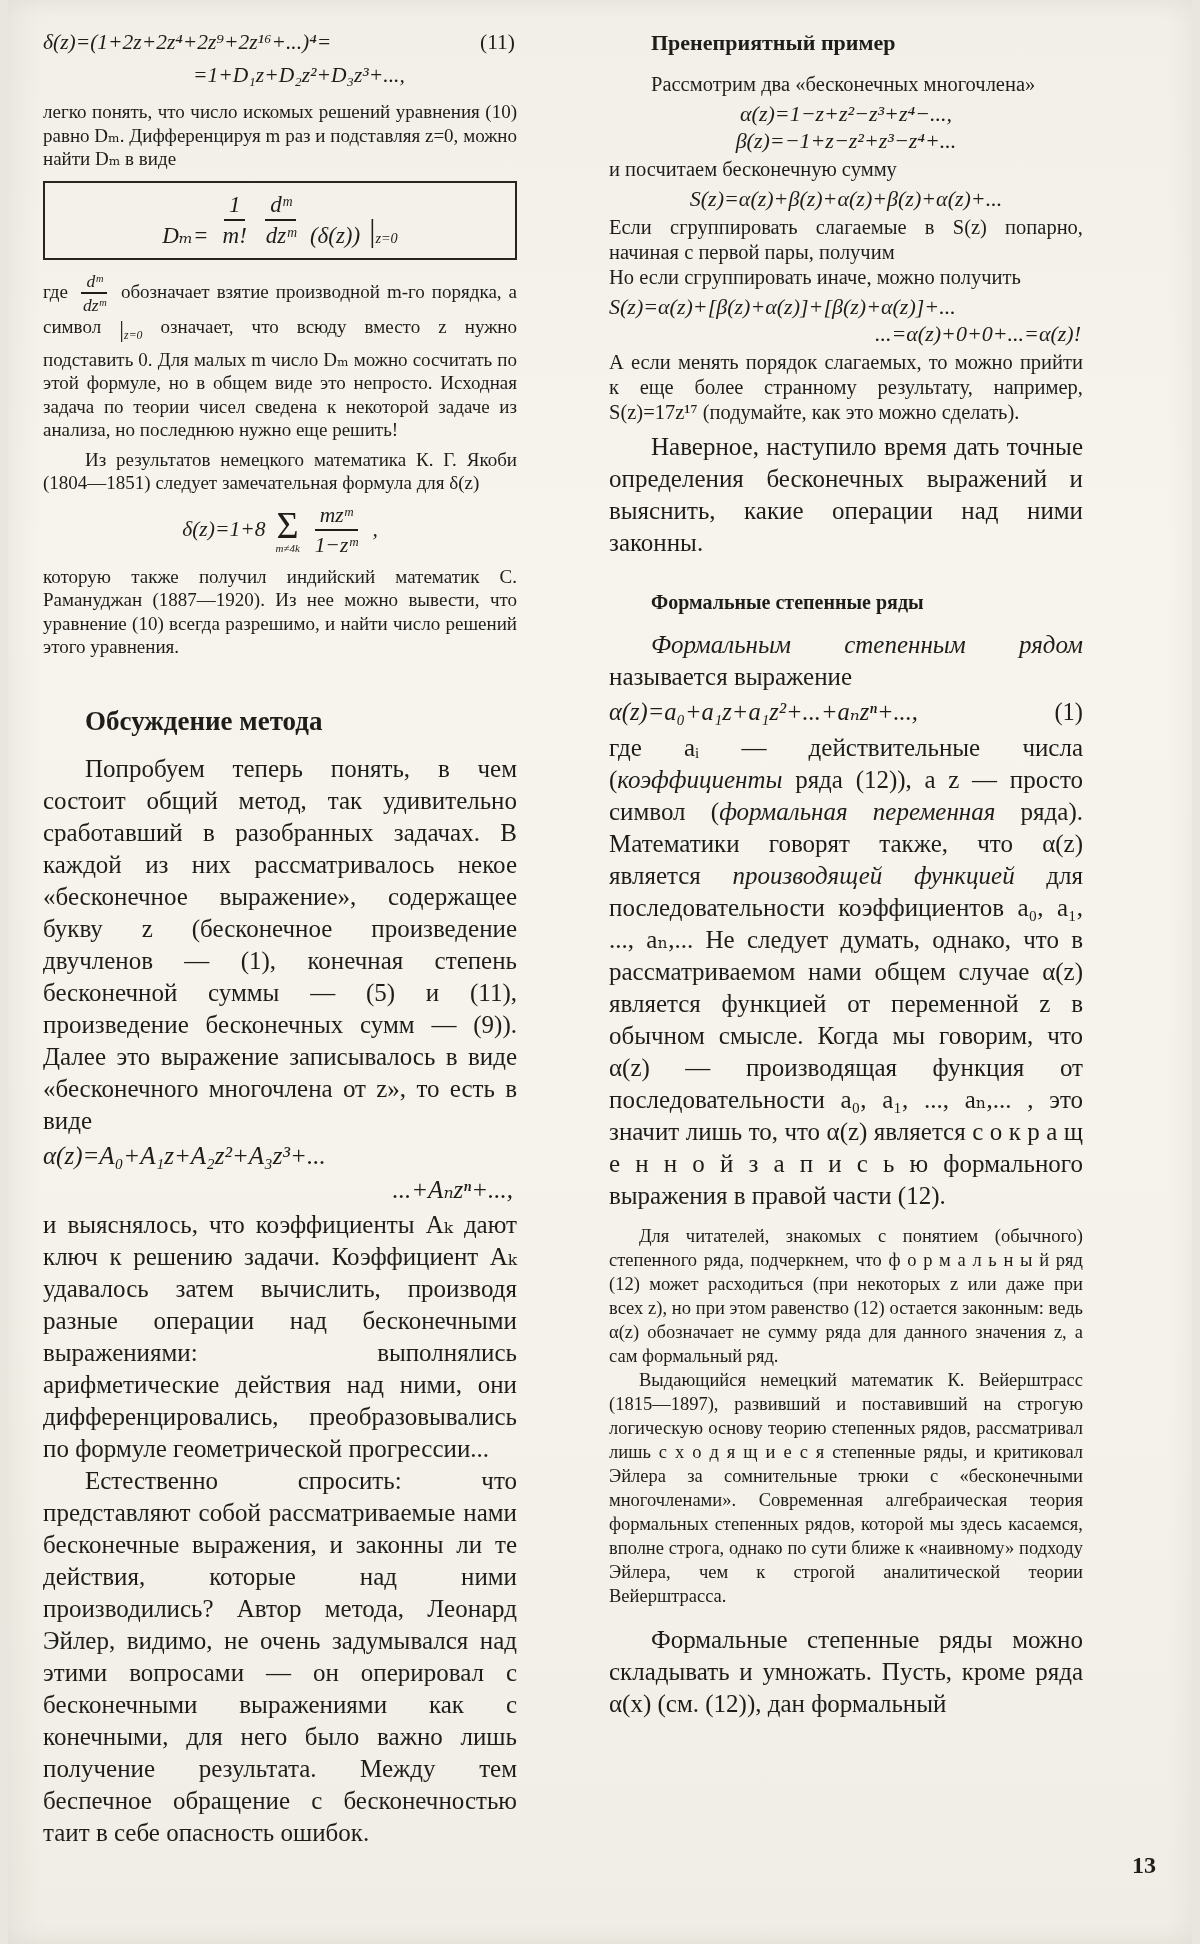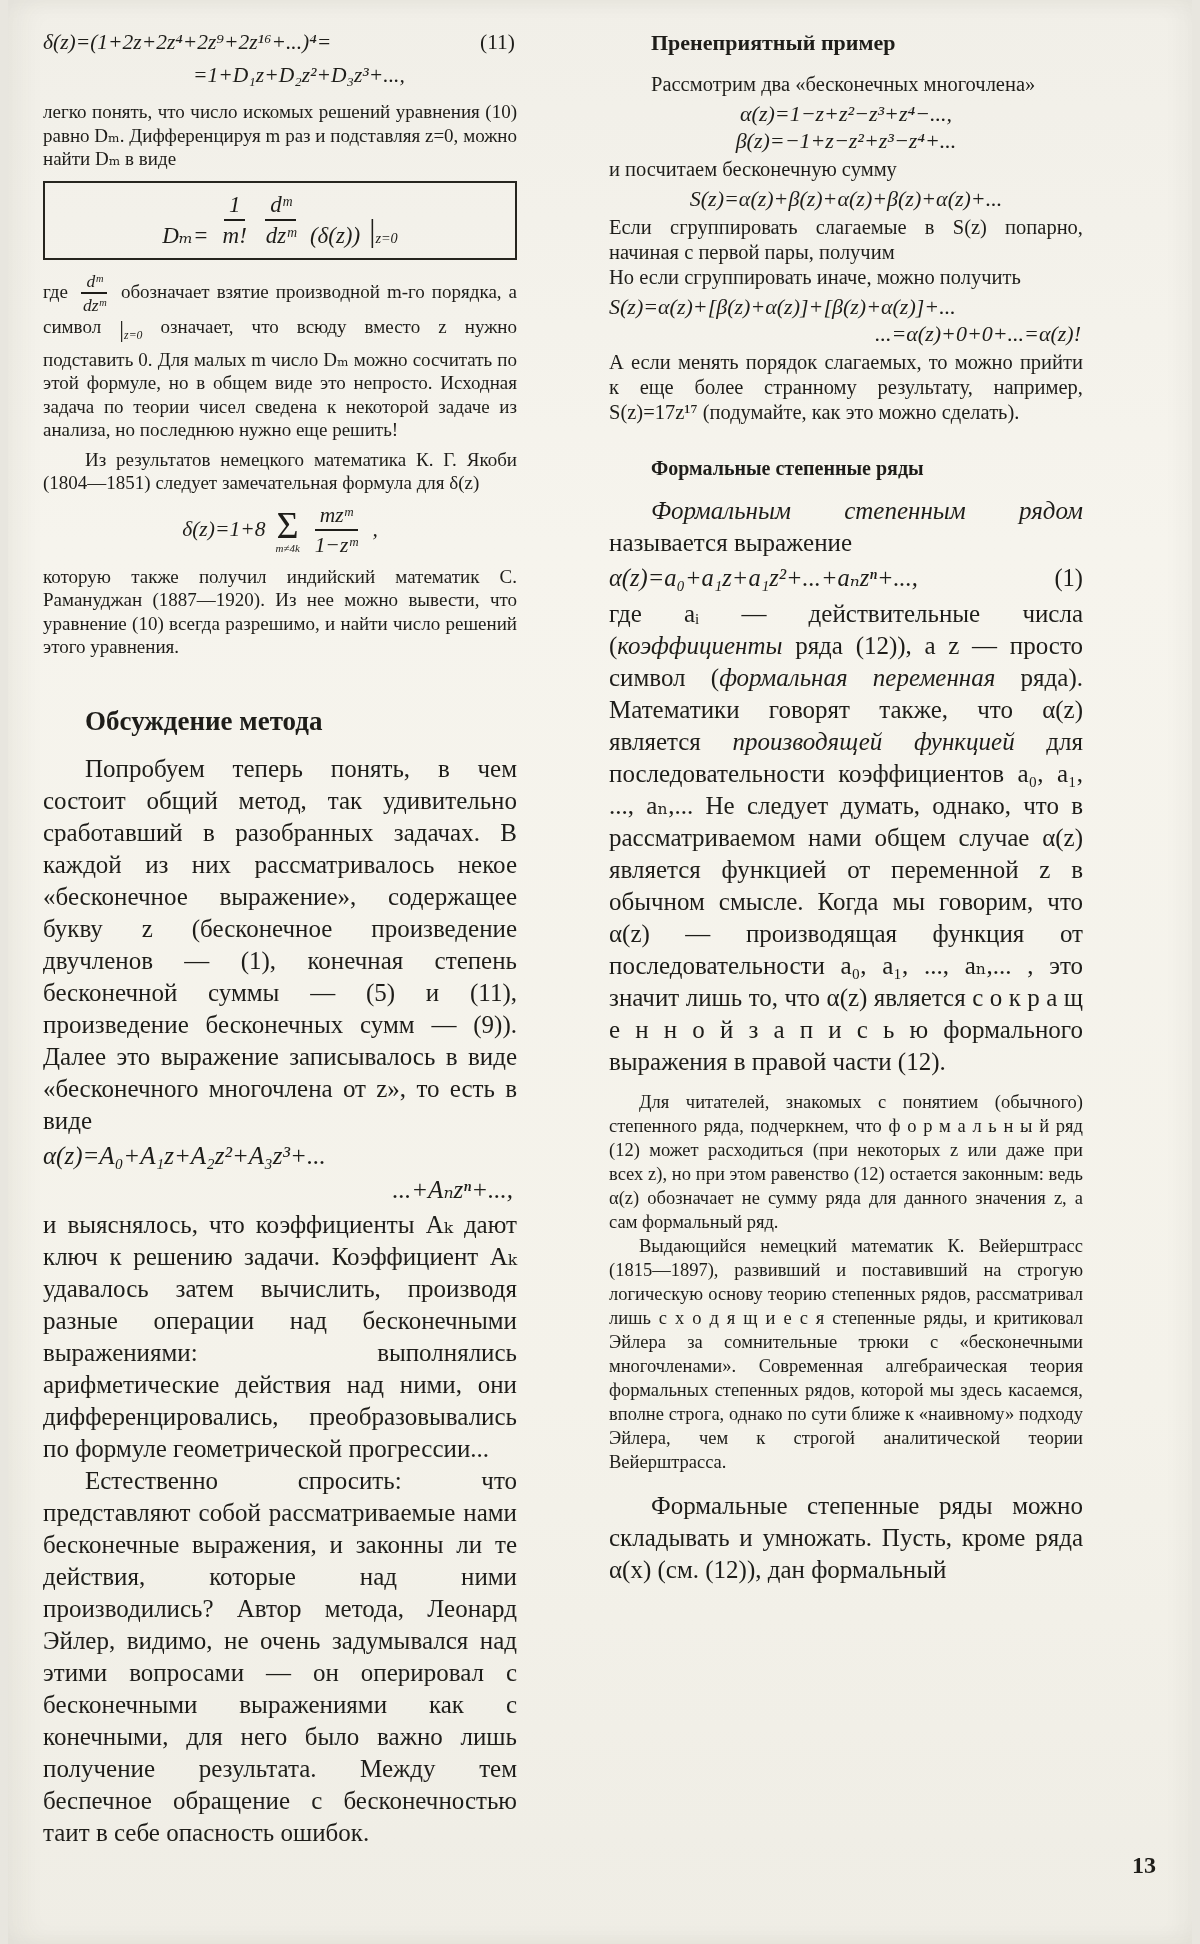--- a/index.html
+++ b/index.html
@@ -160,20 +160,21 @@
 
     <p class="t-med">Но если сгруппировать иначе, можно получить</p>
 
     <div class="eq eq-med">
       <div class="math">S(z)=α(z)+[β(z)+α(z)]+[β(z)+α(z)]+...</div>
       <div class="math l2r">...=α(z)+0+0+...=α(z)!</div>
     </div>
 
     <p class="t-med">А если менять порядок слагаемых, то можно прийти к еще более странному результату, например, S(z)=17z¹⁷ (подумайте, как это можно сделать).</p>
 
+    <p class="t-big indent mt6">Наверное, наступило время дать точные определения бесконечных выражений и выяснить, какие операции над ними законны.</p>
 
     <h3 class="h-right2">Формальные степенные ряды</h3>
 
     <p class="t-big indent"><span class="it">Формальным степенным рядом</span> <span>называется выражение</span></p>
 
     <div class="eq12">
       <span class="math">α(z)=a₀+a₁z+a₁z²+...+aₙzⁿ+...,</span>
       <span class="eqn">(1)</span>
     </div>
 

